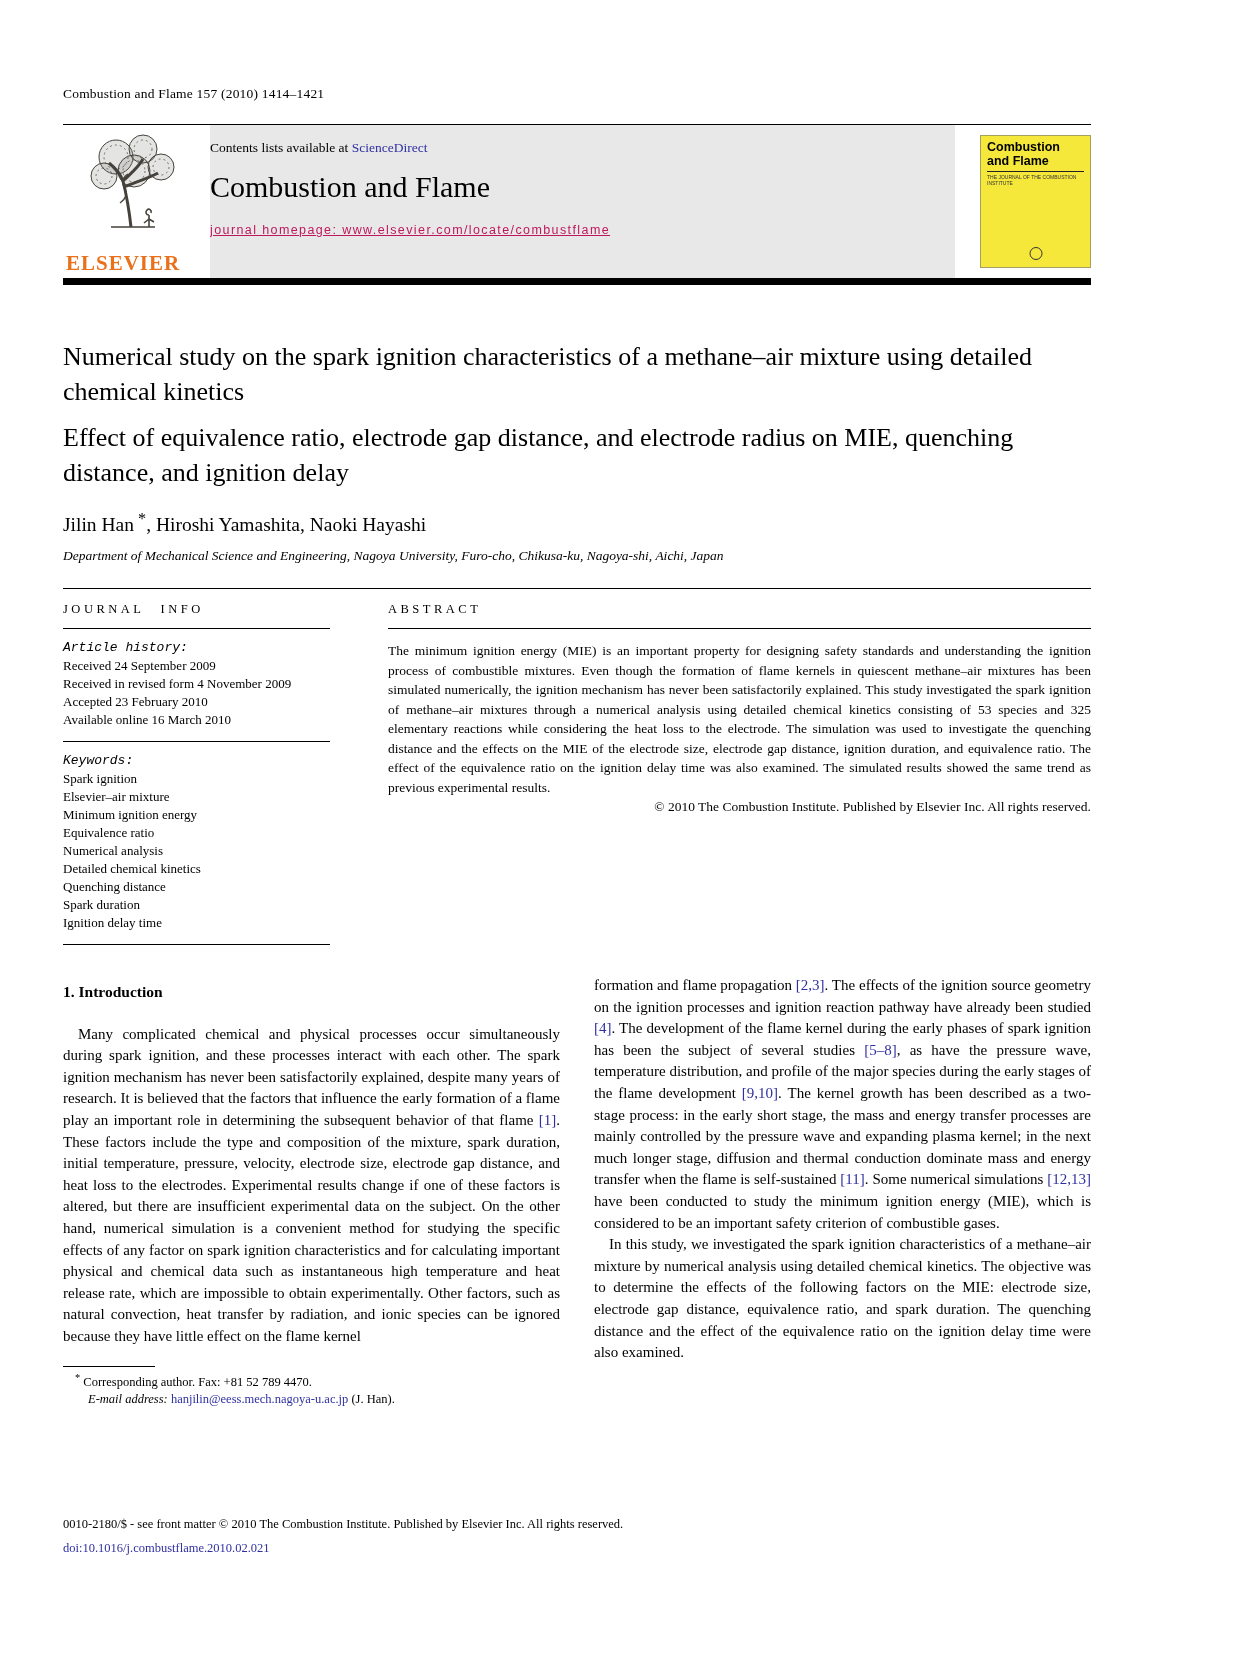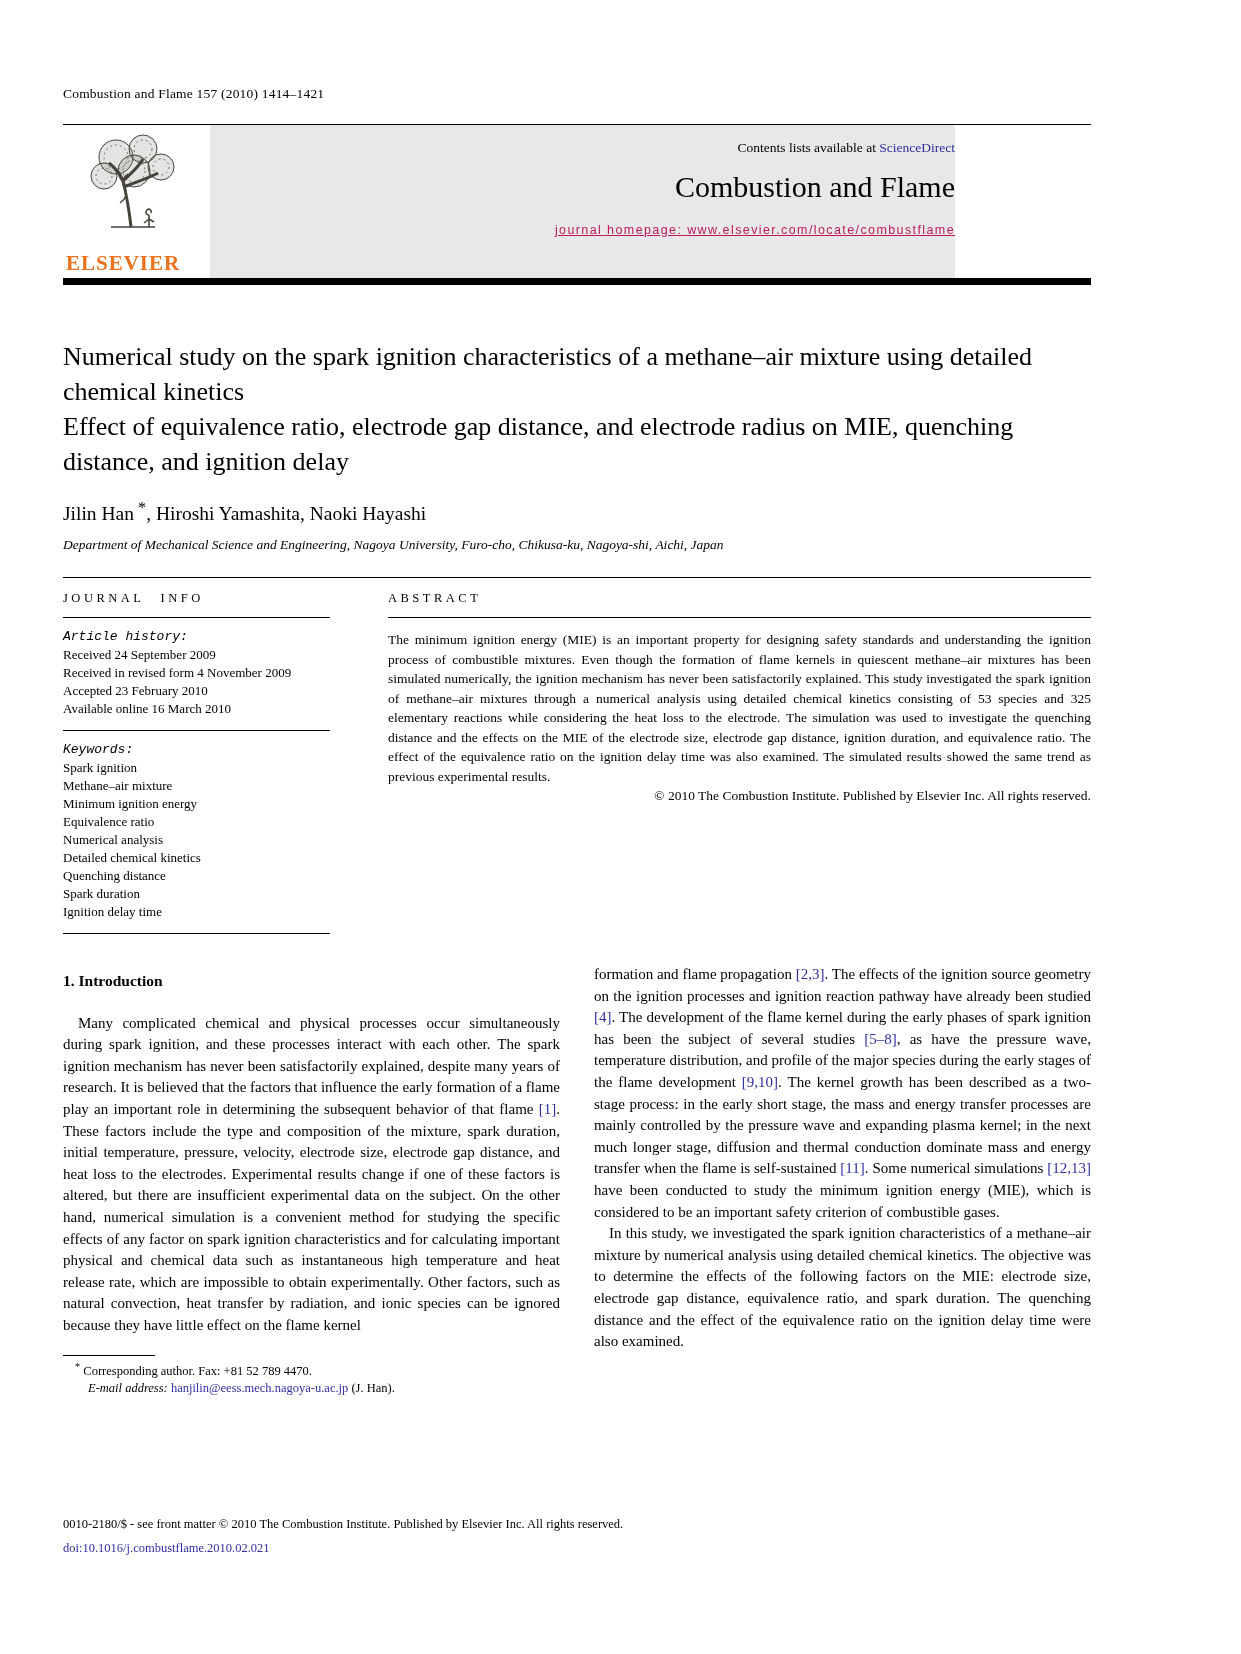--- a/index.html
+++ b/index.html
@@ -9,33 +9,33 @@
     font-family:"Liberation Serif", serif;
   }
   .content { width:1028px; margin-left:63px; }
 
   .top-citation { padding-top:86px; text-align:left; font-size:13.5px; letter-spacing:.2px; }
 
   .banner-wrap { margin-top:22px; border-top:1.5px solid #000; display:flex; height:153px; }
   .logo-box { width:147px; position:relative; background:#fff; }
   .logo-box svg { display:block; margin:6px 0 0 8px; }
   .elsevier-word { position:absolute; left:3px; bottom:2px; font-weight:bold; font-size:21px; letter-spacing:1px; color:var(--elsevier-orange); }
-  .banner-mid { width:745px; height:100%; background:var(--banner-gray); text-align:right; padding-top:15px; box-sizing:border-box;padding-left:10px; }
+  .banner-mid { width:745px; height:100%; background:var(--banner-gray); text-align:left; padding-top:15px; box-sizing:border-box; }
   .contents-line { font-size:13.5px; }
   .banner-title { font-size:30px; margin-top:14px; }
   .homepage-line { margin-top:19px; font-family:"Liberation Sans", sans-serif; font-size:12.5px; letter-spacing:1.4px; color:#be185d;text-decoration:underline; }
   .banner-gap { width:25px; }
   .cover { width:111px; height:133px; margin-top:10px; box-sizing:border-box; background:var(--cover-yellow); border:1px solid #a8a060; position:relative; padding:5px 6px; font-family:"Liberation Sans", sans-serif; }
   .cover-title { font-weight:bold; font-size:12.5px; line-height:13.5px; }
   .cover-rule { border-top:1px solid #222; margin:3px 0 2px; }
   .cover-sub { font-size:5px; color:#333; }
   .cover-emblem { position:absolute; bottom:7px; left:50%; transform:translateX(-50%); width:11px; height:11px; border:1.5px solid #333; border-radius:50%; }
   .black-bar { height:7px; background:var(--bar-black); }
 
-  .article-title, .article-subtitle { font-size:26px; line-height:35px; max-width:1012px; }
+  .article-title, .article-subtitle { font-size:26px; line-height:35px; max-width:1012px;margin-top:11px; }
   .article-title { margin-top:54px; }
   .authors { margin-top:24px; font-size:19.5px; }
   .authors sup, sup { line-height:0; }
   .affiliation { margin-top:12px; font-size:13.5px; font-style:italic; }
 
   .meta { margin-top:24px; border-top:1.2px solid #000; display:flex; }
   .meta-left { width:267px; }
   .meta-right { width:703px; margin-left:58px; }
   .col-heading { padding:13px 0 11px; font-size:12.5px; letter-spacing:3.5px; word-spacing:10px; border-bottom:1.2px solid #000; }
   .meta-block { padding:10px 0 12px; border-bottom:1.2px solid #000; font-size:13px; line-height:18px; }
@@ -93,20 +93,27 @@
     </div>
 
     <div class="banner-mid">
       <div class="contents-line"><span>Contents lists available at </span><span class="link">ScienceDirect</span></div>
       <div class="banner-title">Combustion and Flame</div>
       <div class="homepage-line link-region">journal homepage: www.elsevier.com/locate/combustflame</div>
     </div>
 
     <div class="banner-gap"></div>
 
+    <div class="cover">
+      <div class="cover-title">Combustion</div>
+      <div class="cover-title">and Flame</div>
+      <div class="cover-rule"></div>
+      <div class="cover-sub">THE JOURNAL OF THE COMBUSTION INSTITUTE</div>
+      <div class="cover-emblem"></div>
+    </div>
   </div>
 
   <div class="black-bar"></div>
 
   <div class="article-title">Numerical study on the spark ignition characteristics of a methane–air mixture using detailed chemical kinetics</div>
   <div class="article-subtitle">Effect of equivalence ratio, electrode gap distance, and electrode radius on MIE, quenching distance, and ignition delay</div>
 
   <div class="authors"><span>Jilin Han</span><sup> *</sup><span>, Hiroshi Yamashita, Naoki Hayashi</span></div>
   <div class="affiliation">Department of Mechanical Science and Engineering, Nagoya University, Furo-cho, Chikusa-ku, Nagoya-shi, Aichi, Japan</div>
 
@@ -119,21 +126,21 @@
             <div class="meta-line">Received 24 September 2009</div>
             <div class="meta-line">Received in revised form 4 November 2009</div>
             <div class="meta-line">Accepted 23 February 2010</div>
             <div class="meta-line">Available online 16 March 2010</div>
           </div>
       </div>
       <div class="meta-block">
         <div class="meta-label">Keywords:</div>
         <div>
             <div class="meta-line">Spark ignition</div>
-            <div class="meta-line">Methane–air mixture</div>
+            <div class="meta-line">Elsevier–air mixture</div>
             <div class="meta-line">Minimum ignition energy</div>
             <div class="meta-line">Equivalence ratio</div>
             <div class="meta-line">Numerical analysis</div>
             <div class="meta-line">Detailed chemical kinetics</div>
             <div class="meta-line">Quenching distance</div>
             <div class="meta-line">Spark duration</div>
             <div class="meta-line">Ignition delay time</div>
           </div>
       </div>
     </div>

